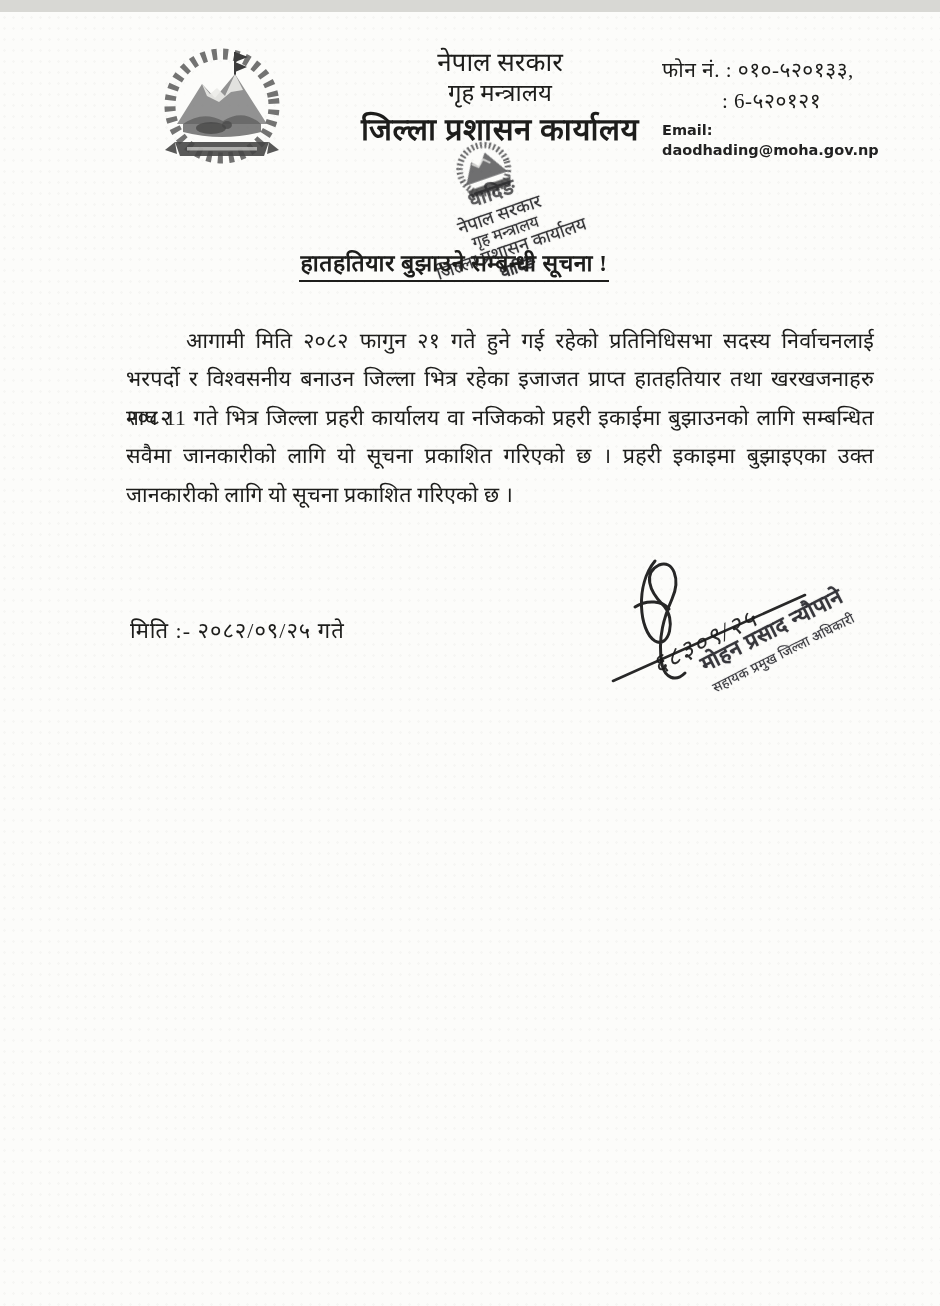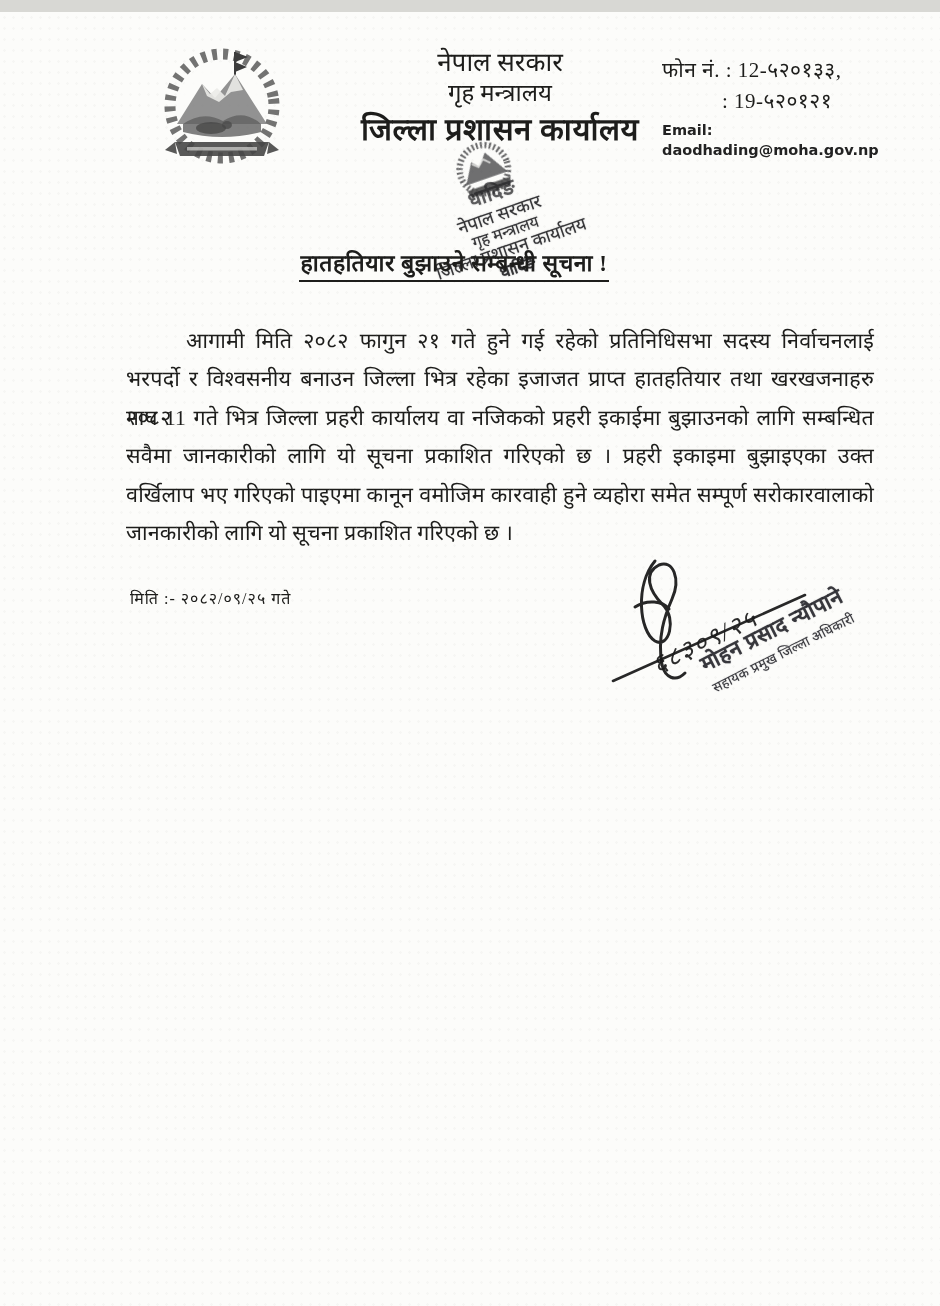--- a/index.html
+++ b/index.html
@@ -43,21 +43,21 @@
   .title-row .t{
     display:inline-block;font-size:23px;font-weight:700;letter-spacing:.5px;
     border-bottom:2px solid #1d1d1b;padding:0 2px 2px 2px;
   }
   
   .body-text{position:absolute;left:126px;top:310px;width:748px;font-size:21.5px;}
   .bline{height:38.4px;line-height:38.4px;text-align:justify;text-align-last:justify;white-space:normal;letter-spacing:.2px;}
   .bline.first{padding-left:60px;}
   .bline.last{text-align:right;text-align-last:left;}
   
-  .date-line{position:absolute;left:130px;top:575px;font-size:16px;letter-spacing:1px;}
+  .date-line{position:absolute;left:130px;top:602px;font-size:22px;letter-spacing:1px;}
   
   .sig{position:absolute;left:605px;top:533px;width:220px;height:165px;}
   
   .name-stamp{
     position:absolute;left:645px;top:598px;width:290px;height:112px;
     transform:rotate(-27deg);transform-origin:50% 50%;
     text-align:center;color:rgba(40,40,46,.87);
     text-shadow:0 0 1px rgba(55,55,62,.5);
     pointer-events:none;
   }
@@ -84,22 +84,22 @@
     <rect x="40" y="105" width="70" height="3.5" fill="#dcdcd8" opacity="0.65"></rect>
   </svg>
 
   <div class="hq">
     <div class="gov">नेपाल सरकार</div>
     <div class="min">गृह मन्त्रालय</div>
     <div class="office">जिल्ला प्रशासन कार्यालय</div>
   </div>
 
   <div class="contact">
-    <div class="ph">फोन नं. : 12-५२०१३३,</div>
-    <div class="ph ph2">: 19-५२०१२१</div>
+    <div class="ph">फोन नं. : ०१०-५२०१३३,</div>
+    <div class="ph ph2">: 6-५२०१२१</div>
     <div class="net">Email: daodhading@moha.gov.np</div>
   </div>
 
   <div class="office-stamp">
     <svg class="semblem" viewBox="0 0 150 128" aria-hidden="true">
       <circle cx="75" cy="64" r="50" fill="none" stroke="#2c2c2e" stroke-width="13" stroke-dasharray="4 5" opacity="0.85"></circle>
       <path d="M30,84 L55,42 L68,56 L88,32 L120,84 Z" fill="#3a3a3c" opacity="0.85"></path>
       <path d="M55,46 L66,56 L80,44 L92,56" stroke="#e9e9e6" stroke-width="4" fill="none" opacity="0.8"></path>
       <path d="M28,96 L122,96 L117,112 L33,112 Z" fill="#2c2c2e" opacity="0.9"></path>
     </svg>
@@ -112,21 +112,20 @@
 
   <div class="title-row">
     <span class="t">हातहतियार बुझाउने सम्बन्धी सूचना !</span>
   </div>
 
   <div class="body-text">
     <div class="bline first">आगामी मिति २०८२ फागुन २१ गते हुने गई रहेको प्रतिनिधिसभा सदस्य निर्वाचनलाई</div>
     <div class="bline">भरपर्दो र विश्वसनीय बनाउन जिल्ला भित्र रहेका इजाजत प्राप्त हातहतियार तथा खरखजनाहरु २०८२</div>
     <div class="bline">माघ 11 गते भित्र जिल्ला प्रहरी कार्यालय वा नजिकको प्रहरी इकाईमा बुझाउनको लागि सम्बन्धित</div>
     <div class="bline">सवैमा जानकारीको लागि यो सूचना प्रकाशित गरिएको छ । प्रहरी इकाइमा बुझाइएका उक्त</div>
-    <div class="bline">वर्खिलाप भए गरिएको पाइएमा कानून वमोजिम कारवाही हुने व्यहोरा समेत सम्पूर्ण सरोकारवालाको</div>
     <div class="bline last">जानकारीको लागि यो सूचना प्रकाशित गरिएको छ ।</div>
   </div>
 
   <div class="date-line">मिति :- २०८२/०९/२५ गते</div>
 
   <svg class="sig" viewBox="0 0 220 165" aria-hidden="true">
     <g stroke="#161616" stroke-width="3" fill="none" stroke-linecap="round" opacity="0.92">
       <path d="M50,16 C30,40 34,86 50,96 C64,104 72,74 58,60 C44,46 38,28 54,20 C68,14 76,34 67,54 C60,70 52,92 57,120"></path>
       <path d="M30,62 C42,54 58,56 64,64"></path>
       <path d="M57,120 C60,132 70,138 80,128"></path>

